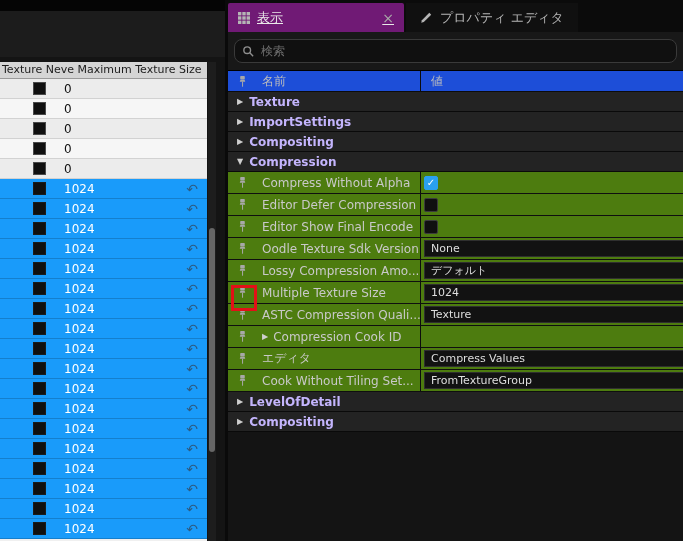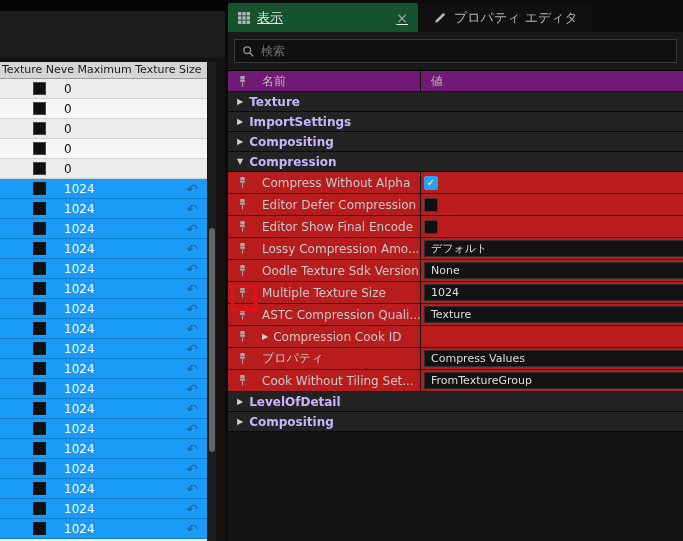--- a/index.html
+++ b/index.html
@@ -39,54 +39,54 @@
   }
   #left-scroll-thumb {
     position:absolute; left:1px; top:166px; width:6px; height:224px;
     background:#666; border-radius:3px;
   }
 
   
   #right-panel { position:absolute; left:228px; top:0; width:455px; height:541px; background:#141414; }
   #tabbar { position:absolute; left:0; top:0; width:455px; height:32px; background:#0b0b0b; display:flex; align-items:flex-end; }
   .tab { height:29px; display:flex; align-items:center; gap:7px; padding:0 10px; font-size:13px; }
-  .tab.active { width:190px; background:#14532d; color:#e9e9e9; border-radius:2px 2px 0 0;text-decoration:underline; }
+  .tab.active { width:176px; background:#701a75; color:#e9e9e9; border-radius:2px 2px 0 0;text-decoration:underline; }
   .tab.inactive { margin-left:2px; padding:0 14px; background:#101010; color:#b5b5b5; }
   .tab-close { margin-left:auto; color:#a8a8a8; font-size:14px; line-height:1; cursor:default; }
 
   #search-area { position:absolute; left:0; top:32px; width:455px; height:38px; background:#181818; }
   #search-box {
     position:absolute; left:6px; top:7px; right:6px; height:24px;
-    background:#101010; border:1px solid #3a3a3a; border-radius:0;
+    background:#101010; border:1px solid #3a3a3a; border-radius:8px;
     display:flex; align-items:center; padding:0 7px; gap:6px;
   }
   #search-input {
     flex:1; background:transparent; border:none; outline:none;
     color:#ddd; font-size:12px; font-family:inherit;
   }
   #search-input::placeholder { color:#6f6f6f; }
 
   #grid-header {
     position:absolute; left:0; top:70px; width:455px; height:22px;
-    background:#701a75; border-top:1px solid #000; border-bottom:1px solid #0c0c0c;
+    background:#1d4ed8; border-top:1px solid #000; border-bottom:1px solid #0c0c0c;
     display:flex; color:#bdbdbd; font-size:12px;
   }
   .pincol { width:28px; flex:none; display:flex; justify-content:center; align-items:center; color:#a8a8a8; }
   .name-col { width:164px; flex:none; display:flex; align-items:center; gap:5px; padding-left:6px; white-space:nowrap; overflow:hidden; }
   .value-col { flex:1; align-self:stretch; display:flex; align-items:center; border-left:1px solid #0c0c0c; padding-left:3px; }
   #grid-header .value-col { padding-left:10px; }
 
   #property-list { position:absolute; left:0; top:92px; width:455px; }
   .crow {
     height:20px; background:#232323; border-bottom:1px solid #0a0a0a;
     display:flex; align-items:center; gap:6px; padding-left:9px;
   }
   .expander { color:#cfcfcf; font-size:8px; line-height:1; }
   .clabel { color:#c4b5fd; font-size:12px; font-weight:bold; }
-  .prow { height:22px; background:#b91c1c; border-bottom:1px solid #0f0f0f; display:flex; align-items:center; }
+  .prow { height:22px; background:#4d7c0f; border-bottom:1px solid #0f0f0f; display:flex; align-items:center; }
   .prow .name-col { color:#c9c9c9; font-size:12px; }
   .pin { fill:#a8a8a8; }
   .checkbox {
     width:14px; height:14px; flex:none; background:#101010;
     border:1px solid #3c3c3c; border-radius:2px;
     display:flex; align-items:center; justify-content:center;
   }
   .checkbox.on { background:var(--checkbox-blue,#2aa0f0); border-color:var(--checkbox-blue,#2aa0f0); }
   .check { color:#fff; font-size:10px; line-height:1; }
   .field {
@@ -362,42 +362,42 @@
         <div class="prow">
     <span class="pincol">
       <svg class="pin" viewBox="0 0 12 14" width="11" height="13">
         <rect x="3.5" y="1" width="5" height="3.5" rx="0.8"></rect>
         <path d="M3 7.2 L9 7.2 L8.2 4.8 L3.8 4.8 Z"></path>
         <rect x="5.5" y="7.2" width="1.1" height="5.5"></rect>
       </svg>
     </span>
     <span class="name-col">
 
+      <span>Oodle Texture Sdk Version</span>
+    </span>
+    <span class="value-col">
+
+      <span class="field">None</span>
+    </span>
+  </div>
+        <div class="prow">
+    <span class="pincol">
+      <svg class="pin" viewBox="0 0 12 14" width="11" height="13">
+        <rect x="3.5" y="1" width="5" height="3.5" rx="0.8"></rect>
+        <path d="M3 7.2 L9 7.2 L8.2 4.8 L3.8 4.8 Z"></path>
+        <rect x="5.5" y="7.2" width="1.1" height="5.5"></rect>
+      </svg>
+    </span>
+    <span class="name-col">
+
       <span>Lossy Compression Amo...</span>
     </span>
     <span class="value-col">
 
       <span class="field">デフォルト</span>
-    </span>
-  </div>
-        <div class="prow">
-    <span class="pincol">
-      <svg class="pin" viewBox="0 0 12 14" width="11" height="13">
-        <rect x="3.5" y="1" width="5" height="3.5" rx="0.8"></rect>
-        <path d="M3 7.2 L9 7.2 L8.2 4.8 L3.8 4.8 Z"></path>
-        <rect x="5.5" y="7.2" width="1.1" height="5.5"></rect>
-      </svg>
-    </span>
-    <span class="name-col">
-
-      <span>Oodle Texture Sdk Version</span>
-    </span>
-    <span class="value-col">
-
-      <span class="field">None</span>
     </span>
   </div>
         <div class="prow">
     <span class="pincol">
       <svg class="pin" viewBox="0 0 12 14" width="11" height="13">
         <rect x="3.5" y="1" width="5" height="3.5" rx="0.8"></rect>
         <path d="M3 7.2 L9 7.2 L8.2 4.8 L3.8 4.8 Z"></path>
         <rect x="5.5" y="7.2" width="1.1" height="5.5"></rect>
       </svg>
     </span>
@@ -447,21 +447,21 @@
         <div class="prow">
     <span class="pincol">
       <svg class="pin" viewBox="0 0 12 14" width="11" height="13">
         <rect x="3.5" y="1" width="5" height="3.5" rx="0.8"></rect>
         <path d="M3 7.2 L9 7.2 L8.2 4.8 L3.8 4.8 Z"></path>
         <rect x="5.5" y="7.2" width="1.1" height="5.5"></rect>
       </svg>
     </span>
     <span class="name-col">
 
-      <span>プロパティ</span>
+      <span>エディタ</span>
     </span>
     <span class="value-col">
 
       <span class="field">Compress Values</span>
     </span>
   </div>
         <div class="prow">
     <span class="pincol">
       <svg class="pin" viewBox="0 0 12 14" width="11" height="13">
         <rect x="3.5" y="1" width="5" height="3.5" rx="0.8"></rect>

